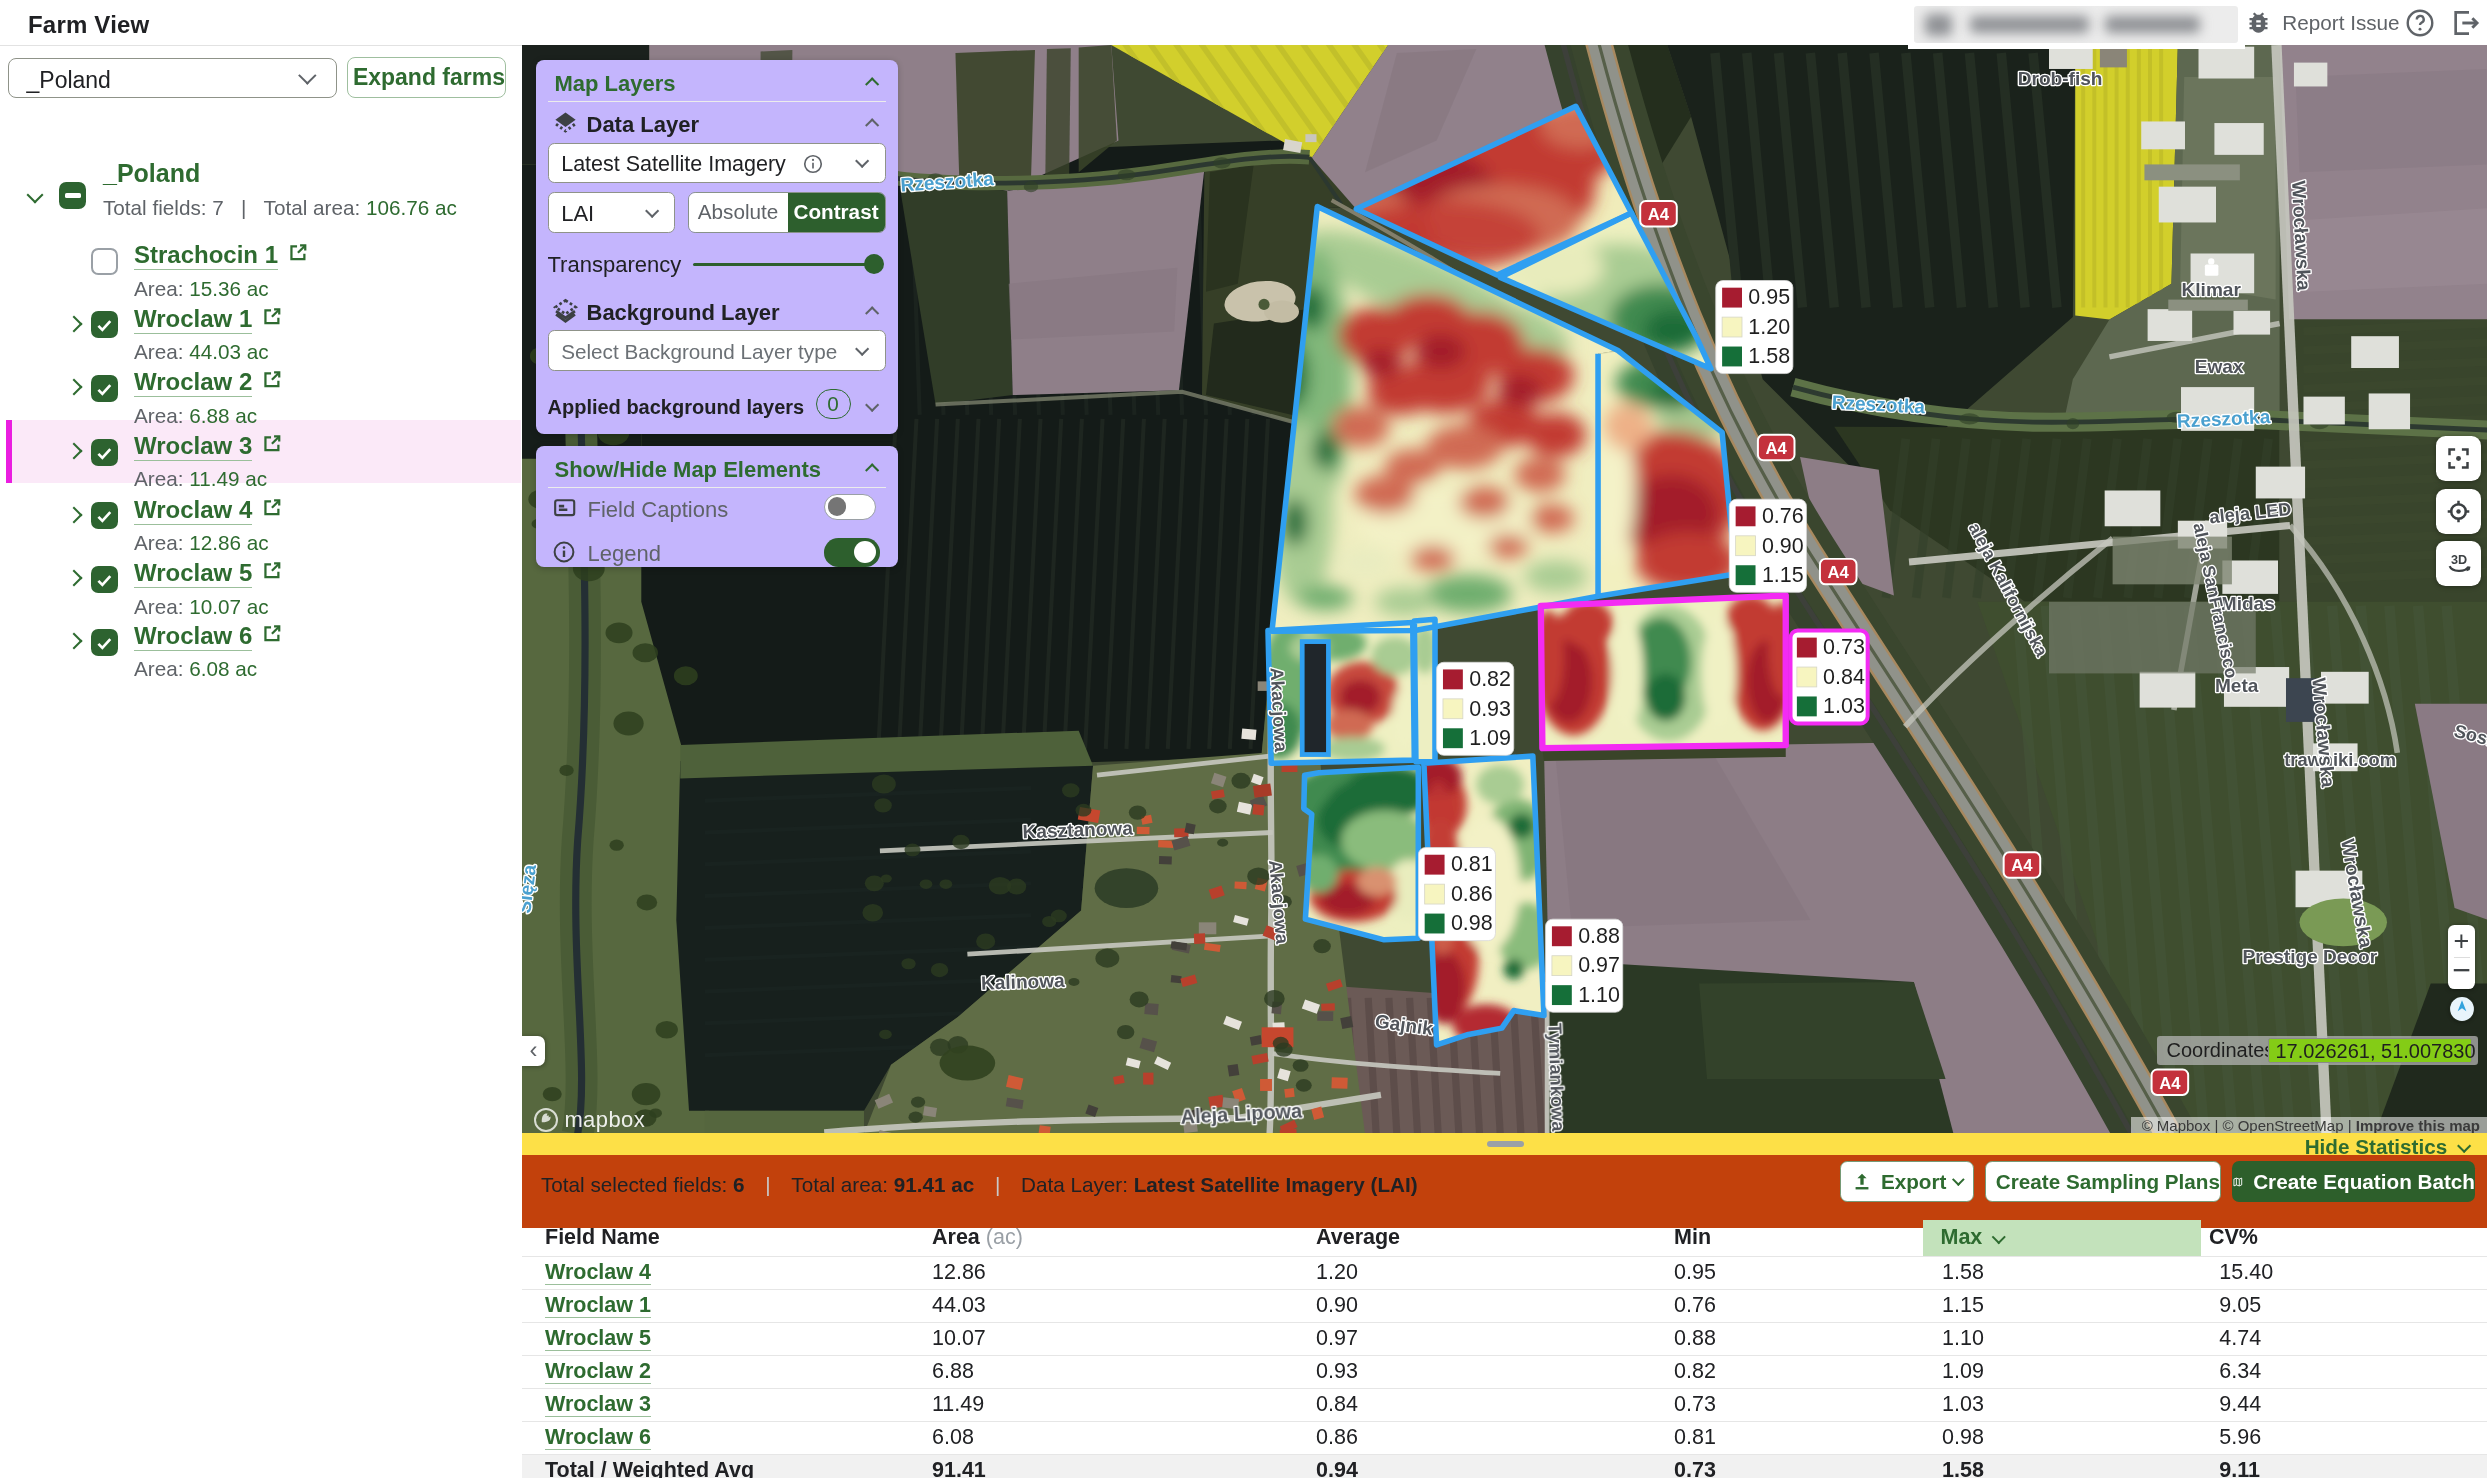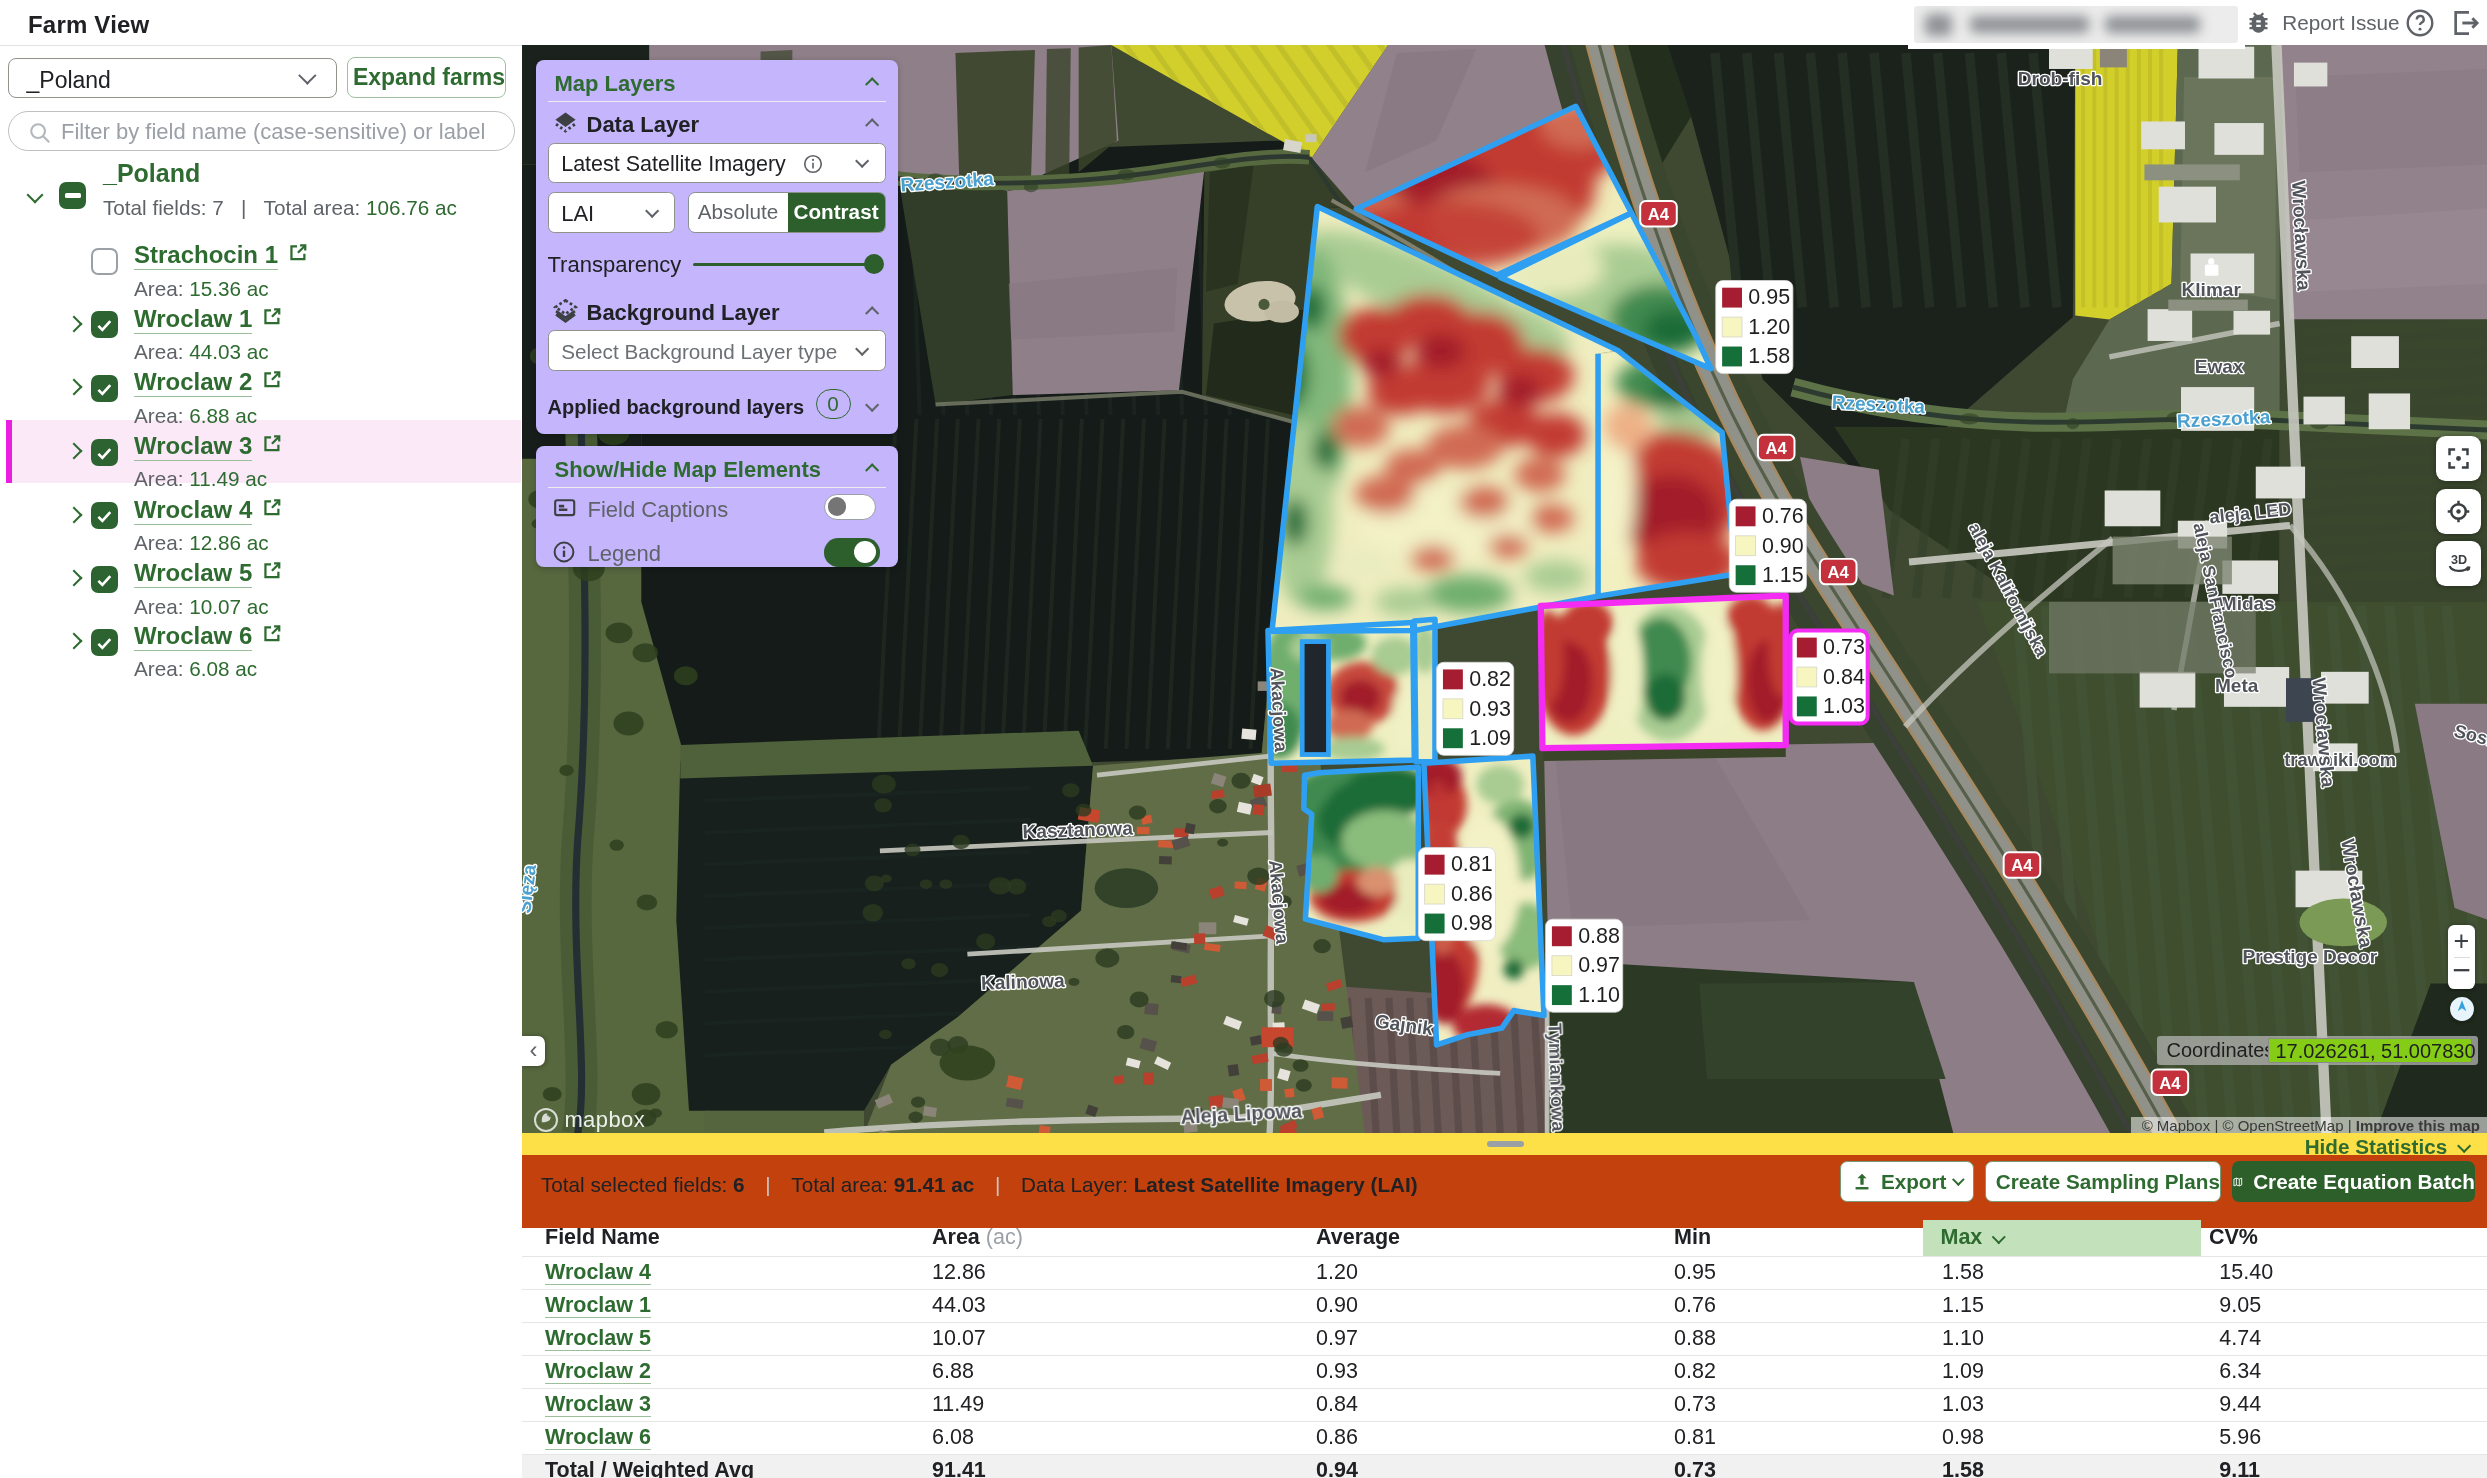--- a/index.html
+++ b/index.html
@@ -928,27 +928,20 @@
       <path d="M10 12h11" stroke-width="2.2"></path>
       <path d="M17.5 8.5 21 12l-3.5 3.5" fill="none" stroke-width="2.2"></path>
     </svg>
 </div>
 <div id="side">
   <div class="sel1">
       <span>_Poland</span>
       <i class="chev"></i>
     </div>
   <div class="btn-expand">Expand farms</div>
-  <div class="search">
-    <svg width="25.4" height="25.4" viewBox="0 0 24 24" fill="none" stroke="#b4b8bc" stroke-width="2">
-        <circle cx="10.5" cy="10.5" r="6.5"></circle>
-        <path d="M15.5 15.5 21 21"></path>
-      </svg>
-    <span class="ph">Filter by field name (case-sensitive) or label</span>
-  </div>
   <div id="w3hl"></div>
     <div id="w3bar"></div>
   <div class="farmrow">
     <i class="treechev down" style="left:29px;top:26px"></i>
     <div class="fchk" style="left:59px;top:19px">
         <div class="minus"></div>
       </div>
     <div style="position:absolute;left:103px;top:-4px;font-size:25px;font-weight:bold;color:#2e6b30">_Poland</div>
     <div style="position:absolute;left:103px;top:33px;font-size:20.7px;color:#5f6368">Total fields: 7&nbsp;&nbsp; | &nbsp;&nbsp;Total area: <span style="color:#2e6b30">106.76 ac</span></div>
   </div>

